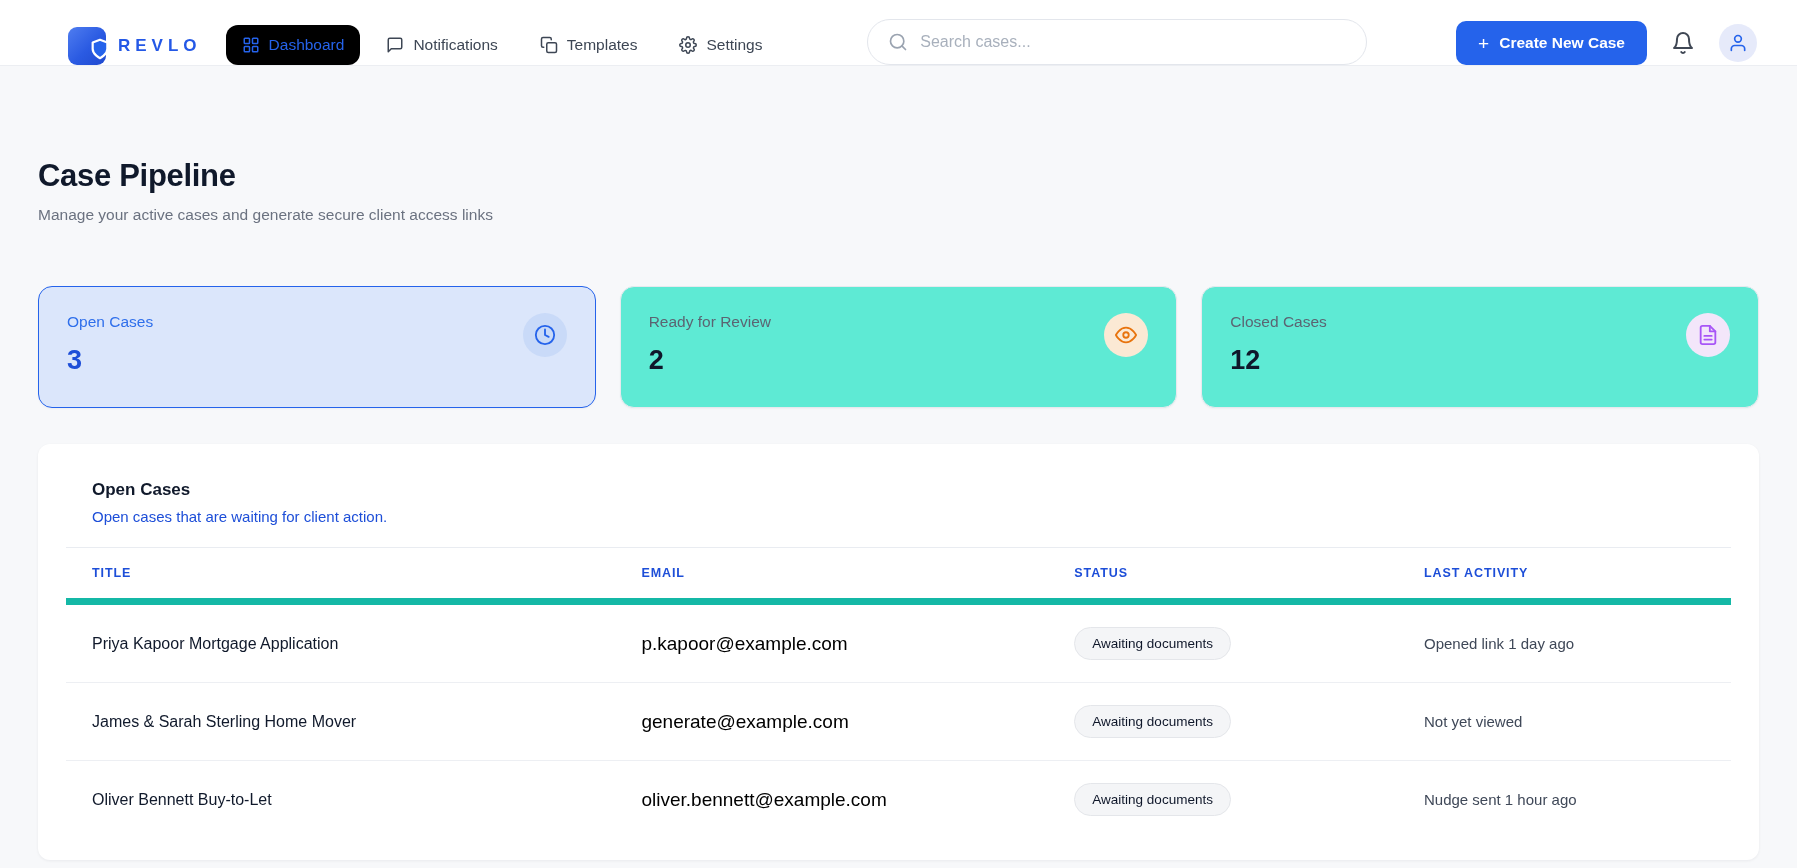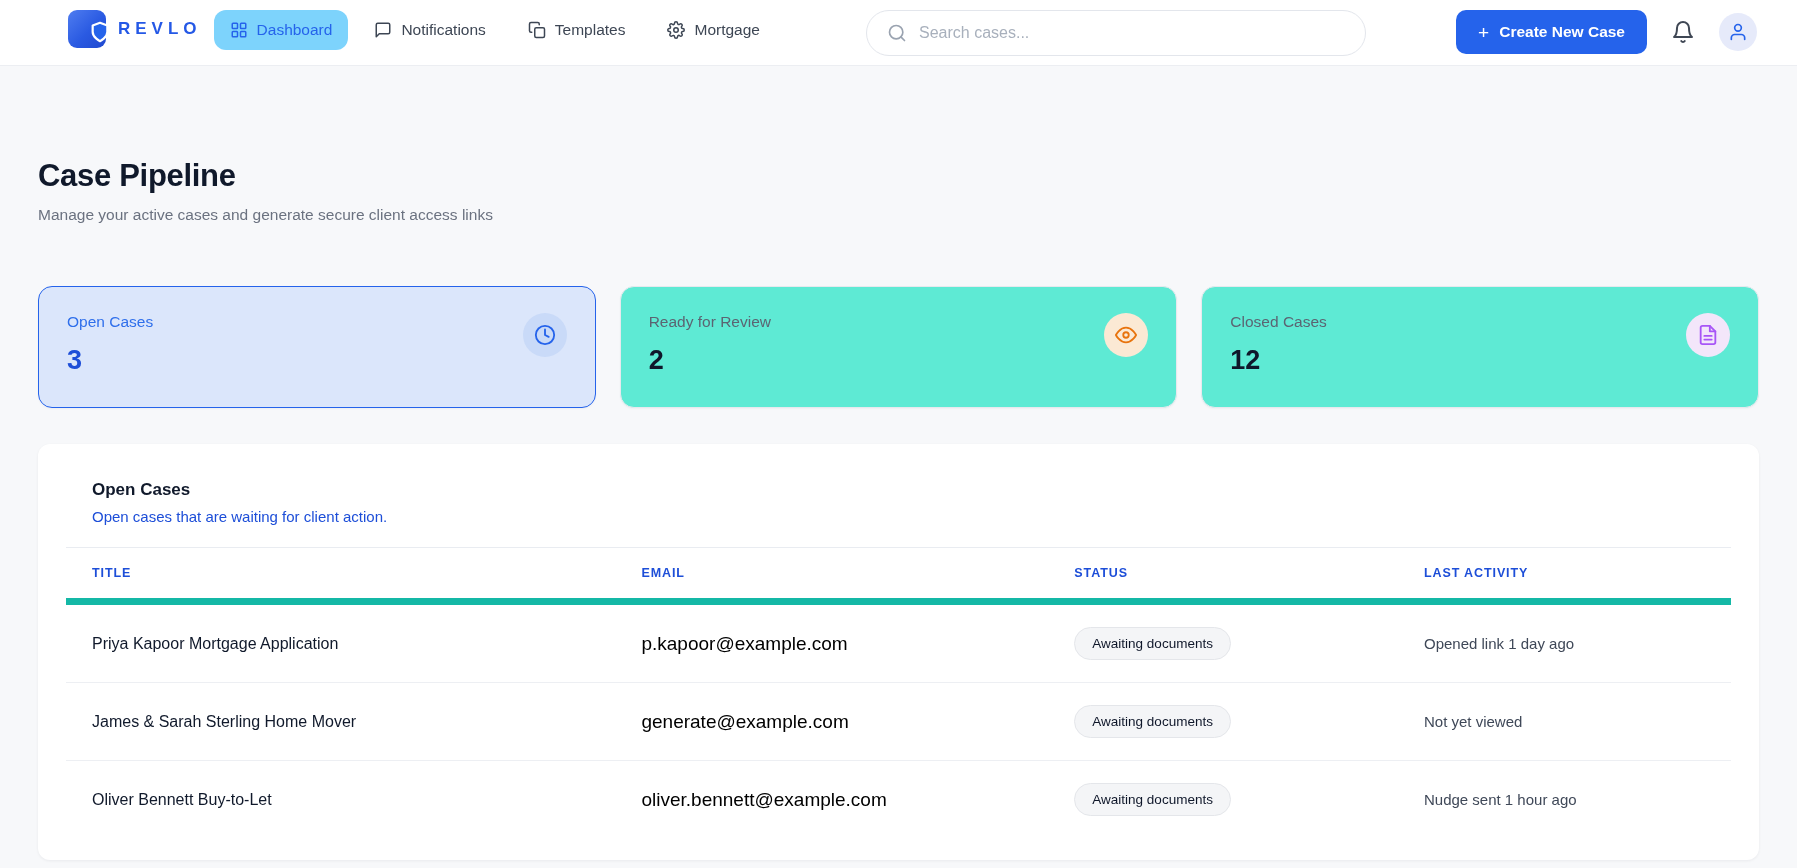--- a/index.html
+++ b/index.html
@@ -6,36 +6,36 @@
   html,body { width:1797px; height:868px; }
   body {
     font-family:"Liberation Sans", sans-serif;
     background:#f7f8fa;
     color:#111827;
     overflow:hidden;
   }
   
   .topnav {
     height:66px; background:#ffffff; border-bottom:1px solid #eceef2;
-    display:flex; align-items:flex-start; padding:10px 40px 0 68px; gap:12px;
+    display:flex; align-items:flex-end; padding:10px 40px 0 68px; gap:24px;
   }
   .brand { display:flex; align-items:center; gap:12px; flex:0 0 auto; }
   .brand-mark {
     position:relative; width:38px; height:38px; border-radius:9px;
     background:linear-gradient(135deg,#4f7df0 0%,#2a5ae2 55%,#1f49cf 100%);
   }
   .brand-mark svg { position:absolute; right:-5px; bottom:5px; }
   .brand-name { color:#2458e6; font-size:17px; font-weight:700; letter-spacing:5px; }
   .nav-links { display:flex; align-items:center; gap:10px; flex:0 0 auto; }
   .nav-item {
     display:flex; align-items:center; gap:9px; padding:11px 16px; border-radius:12px;
     font-size:15.5px; color:#3d4654; cursor:pointer; white-space:nowrap;
   }
   .nav-item svg { stroke:#3d4654; }
-  .nav-item.active { background:#7dd3fc; color:#2563eb; }
+  .nav-item.active { background:#000000; color:#2563eb; }
   .nav-item.active svg { stroke:#2563eb; }
   .search-wrap { flex:1 1 auto; display:flex; justify-content:center; }
   .search-box {
     width:500px; height:46px; border:1px solid #e3e6ec; border-radius:23px;
     background:#fff; display:flex; align-items:center; gap:12px; padding:0 20px;
   }
   .search-box input {
     border:none; outline:none; flex:1; font-size:16px; color:#374151; background:transparent;
     font-family:"Liberation Sans", sans-serif;
   }
@@ -133,21 +133,21 @@
         <rect x="9" y="9" width="13" height="13" rx="2"></rect>
         <path d="M5 15H4a2 2 0 0 1-2-2V4a2 2 0 0 1 2-2h9a2 2 0 0 1 2 2v1"></path>
       </svg>
       <span>Templates</span>
     </div>
     <div class="nav-item">
       <svg width="18" height="18" viewBox="0 0 24 24" fill="none" stroke-width="2" stroke-linecap="round" stroke-linejoin="round">
         <circle cx="12" cy="12" r="3"></circle>
         <path d="M19.4 15a1.65 1.65 0 0 0 .33 1.82l.06.06a2 2 0 0 1 0 2.83 2 2 0 0 1-2.83 0l-.06-.06a1.65 1.65 0 0 0-1.82-.33 1.65 1.65 0 0 0-1 1.51V21a2 2 0 0 1-2 2 2 2 0 0 1-2-2v-.09A1.65 1.65 0 0 0 9 19.4a1.65 1.65 0 0 0-1.82.33l-.06.06a2 2 0 0 1-2.83 0 2 2 0 0 1 0-2.83l.06-.06a1.65 1.65 0 0 0 .33-1.82 1.65 1.65 0 0 0-1.51-1H3a2 2 0 0 1-2-2 2 2 0 0 1 2-2h.09A1.65 1.65 0 0 0 4.6 9a1.65 1.65 0 0 0-.33-1.82l-.06-.06a2 2 0 0 1 0-2.83 2 2 0 0 1 2.83 0l.06.06a1.65 1.65 0 0 0 1.82.33H9a1.65 1.65 0 0 0 1-1.51V3a2 2 0 0 1 2-2 2 2 0 0 1 2 2v.09a1.65 1.65 0 0 0 1 1.51 1.65 1.65 0 0 0 1.82-.33l.06-.06a2 2 0 0 1 2.83 0 2 2 0 0 1 0 2.83l-.06.06a1.65 1.65 0 0 0-.33 1.82V9a1.65 1.65 0 0 0 1.51 1H21a2 2 0 0 1 2 2 2 2 0 0 1-2 2h-.09a1.65 1.65 0 0 0-1.51 1z"></path>
       </svg>
-      <span>Mortgage</span>
+      <span>Settings</span>
     </div>
   </nav>
 
   <div class="search-wrap">
     <div class="search-box">
       <svg width="20" height="20" viewBox="0 0 24 24" fill="none" stroke="#9aa3b0" stroke-width="2" stroke-linecap="round">
         <circle cx="11" cy="11" r="8"></circle>
           <line x1="21" y1="21" x2="16.65" y2="16.65"></line>
       </svg>
       <input type="text" placeholder="Search cases..." style="">

